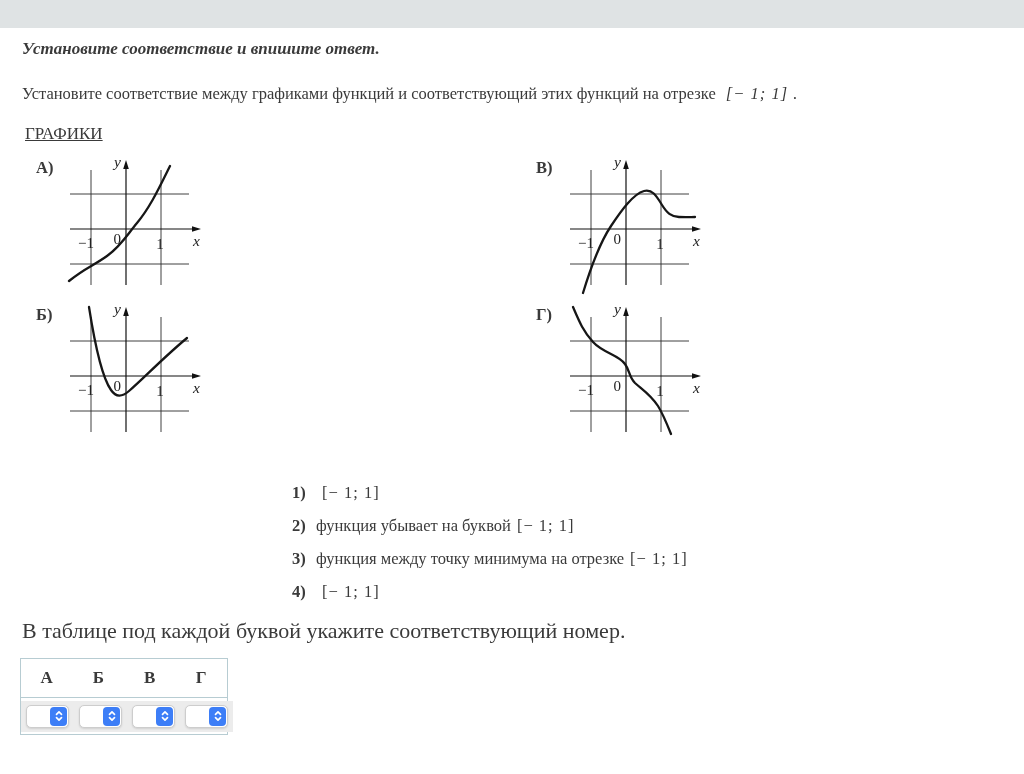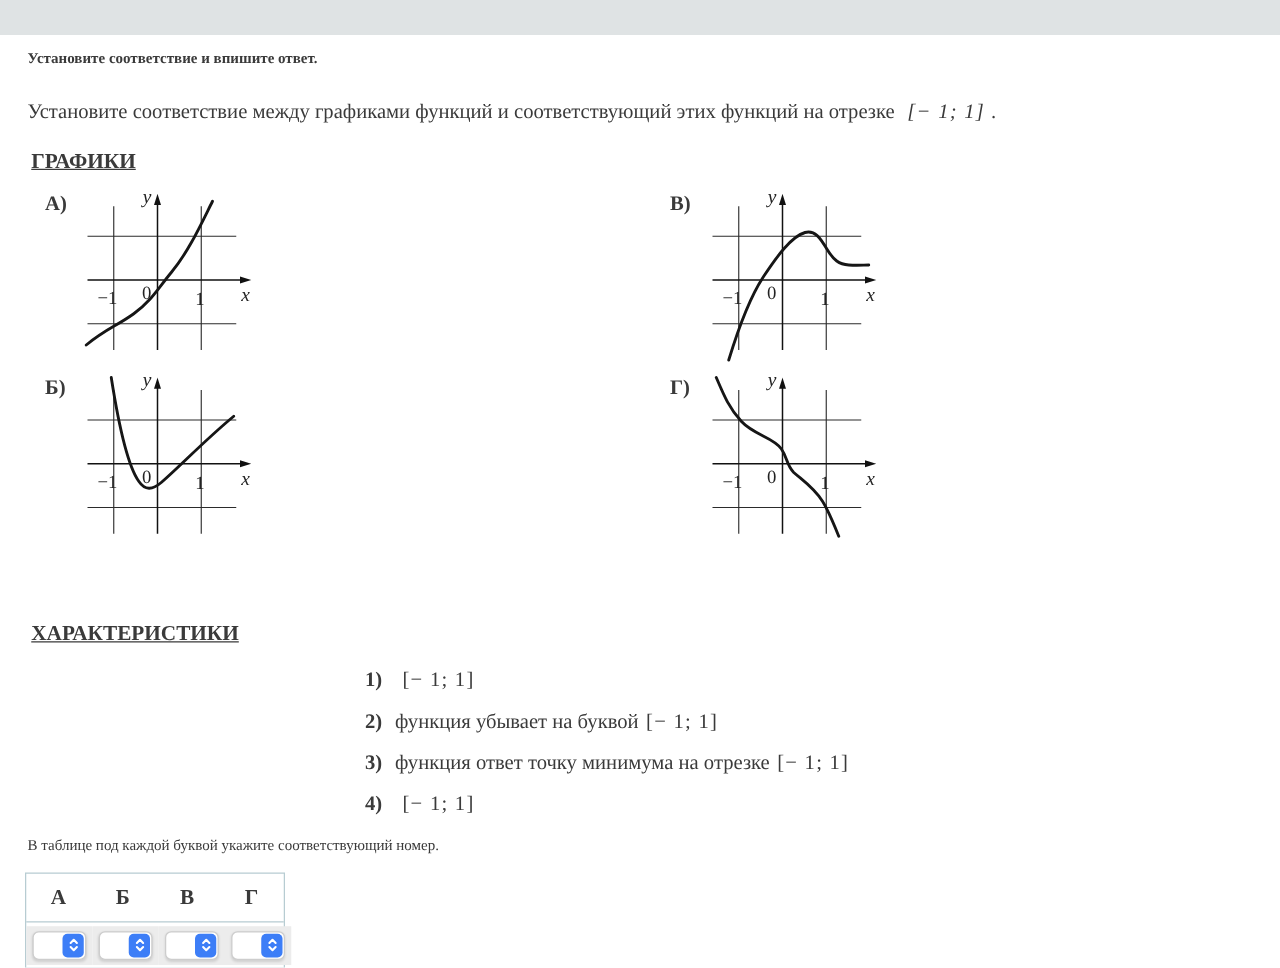--- a/index.html
+++ b/index.html
@@ -3,24 +3,24 @@
 <meta charset="utf-8">
 <style>
   html,body{margin:0;padding:0;}
   body{
     width:1024px;height:774px;background:#ffffff;
     font-family:"Liberation Serif","DejaVu Serif",serif;
     color:#3a3a3a;overflow:hidden;
   }
   .top-strip{height:28px;background:#dfe3e4;}
   .content{padding:0 22px;}
-  .heading{font-size:12px;font-weight:bold;margin:11px 0 0 0;}
+  .heading{font-size:17px;font-weight:bold;margin:11px 0 0 0;font-style:italic;}
   .task{font-size:16.5px;margin-top:25px;}
   .task .interval{margin-left:6px;letter-spacing:1px;font-style:italic;}
-  .section-title{display:inline-block;font-size:17px;font-weight:bold;
+  .section-title{display:inline-block;font-size:17px;font-weight:normal;
     text-decoration:underline;margin-top:20px;padding:0 3px;}
   
   .graphs-grid{display:grid;grid-template-columns:500px auto;margin-top:10px;}
   .graph-cell{display:flex;align-items:flex-start;padding-left:14px;height:147px;}
   .graph-label{width:27px;font-weight:bold;font-size:16.5px;padding-top:4px;flex:none;}
   svg.graph{width:152px;height:145px;display:block;}
   svg.graph line.gl{stroke:#2b2b2b;stroke-width:0.9;}
   svg.graph line.ax{stroke:#111;stroke-width:1.2;}
   svg.graph polygon{fill:#111;}
   svg.graph text{font-size:15px;fill:#222;font-family:"Liberation Serif",serif;}
@@ -28,21 +28,21 @@
   svg.graph path.curve{fill:none;stroke:#161616;stroke-width:2.3;
     stroke-linecap:round;stroke-linejoin:round;}
   
   .char-section{margin-top:34px;}
   .char-list{margin:16px 0 0 270px;}
   .char-item{display:flex;font-size:16.5px;margin-bottom:12px;line-height:21px;}
   .char-num{font-weight:bold;width:24px;flex:none;}
   .char-text{}
   .char-interval{margin-left:6px;letter-spacing:1px;}
   
-  .table-instruction{font-size:12px;margin-top:16px;}
+  .table-instruction{font-size:22px;margin-top:16px;}
   .answer-table{width:206px;border:1px solid #b7ccd2;margin-top:14px;margin-left:-2px;
     background:#fff;}
   .answer-head{display:grid;grid-template-columns:repeat(4,1fr);
     border-bottom:1px solid #b7ccd2;height:38px;}
   .col-h{font-size:17px;font-weight:bold;text-align:center;padding-top:9px;color:#3a3a3a;}
   .answer-row{display:grid;grid-template-columns:repeat(4,1fr);height:36px;align-items:center;
     justify-items:center;}
   .sel-halo{background:#ececec;padding:4px 5px;line-height:0;}
   .select{width:41px;height:21px;background:#fff;border:1px solid #cdcdcd;border-radius:5px;
     position:relative;box-shadow:0 1px 2px rgba(0,0,0,.12);cursor:pointer;display:inline-block;}
@@ -149,34 +149,33 @@
         <text x="58" y="90" text-anchor="end">0</text>
         <text x="23" y="94" text-anchor="middle">−1</text>
         <text x="97" y="95" text-anchor="middle">1</text>
         <path class="curve" d="M10,6 C16,20 20,30 30,41 C40,52 56,54 62,63 C67,70 66,76 72,82 C80,89 88,94 95,105 C100,113 104,123 108,133"></path>
       </svg>
     </div>
 
   </div>
 
   <div class="char-section">
-    <span class="section-title">ХАРАКТЕРИСТИКИ</span>
     <div class="char-list">
       <div class="char-item">
         <span class="char-num">1)</span>
         <span class="char-interval">[− 1; 1]</span>
       </div>
       <div class="char-item">
         <span class="char-num">2)</span>
         <span class="char-text">функция убывает на буквой</span>
         <span class="char-interval">[− 1; 1]</span>
       </div>
       <div class="char-item">
         <span class="char-num">3)</span>
-        <span class="char-text">функция ответ точку минимума на отрезке</span>
+        <span class="char-text">функция между точку минимума на отрезке</span>
         <span class="char-interval">[− 1; 1]</span>
       </div>
       <div class="char-item">
         <span class="char-num">4)</span>
         <span class="char-interval">[− 1; 1]</span>
       </div>
     </div>
   </div>
 
   <div class="table-instruction">В таблице под каждой буквой укажите соответствующий номер.</div>

